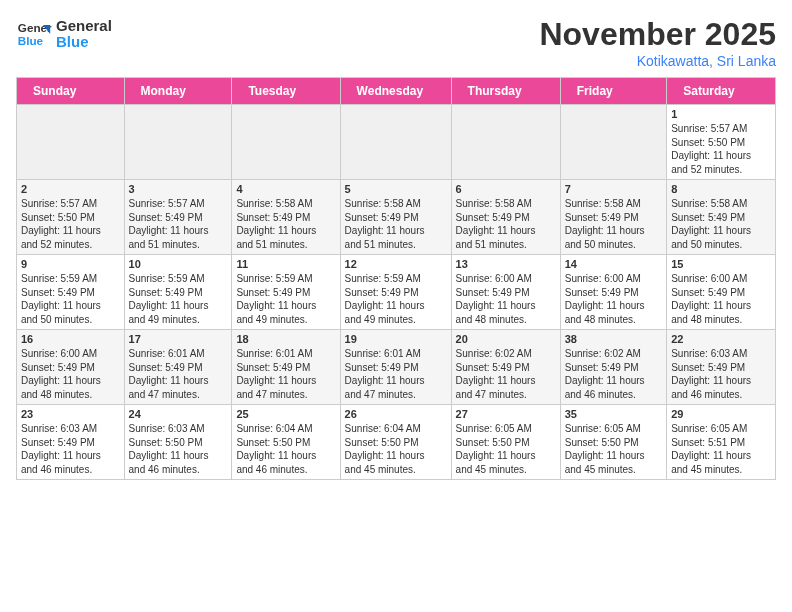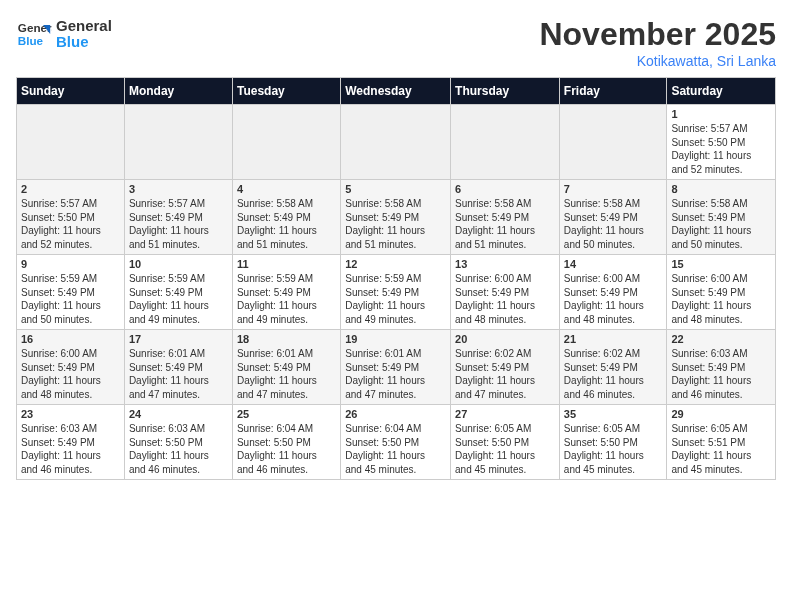--- a/index.html
+++ b/index.html
@@ -34,23 +34,23 @@
     .location {
       font-size: 14px;
       color: #3b82f6;
     }
     .calendar {
       width: 100%;
       border-collapse: collapse;
       font-size: 10.5px;
     }
     .calendar th {
-      background: #0f172a;
+      background: #ec4899;
       color: #fff;
-      padding: 6px 4px;
+      padding: 6px 16px;
       text-align: left;
       font-size: 12px;
       font-weight: bold;
       border: 1px solid #ccc;
     }
     .calendar td {
       border: 1px solid #ccc;
       vertical-align: top;
       padding: 3px 4px;
       width: 113px;
@@ -254,21 +254,21 @@
 and 47 minutes.</div>
         </td>
         <td>
           <div class="day-num">20</div>
           <div class="day-info" style="white-space: pre-line;">Sunrise: 6:02 AM
 Sunset: 5:49 PM
 Daylight: 11 hours
 and 47 minutes.</div>
         </td>
         <td>
-          <div class="day-num">21</div>
+          <div class="day-num">38</div>
           <div class="day-info" style="white-space: pre-line;">Sunrise: 6:02 AM
 Sunset: 5:49 PM
 Daylight: 11 hours
 and 46 minutes.</div>
         </td>
         <td>
           <div class="day-num">22</div>
           <div class="day-info" style="white-space: pre-line;">Sunrise: 6:03 AM
 Sunset: 5:49 PM
 Daylight: 11 hours

